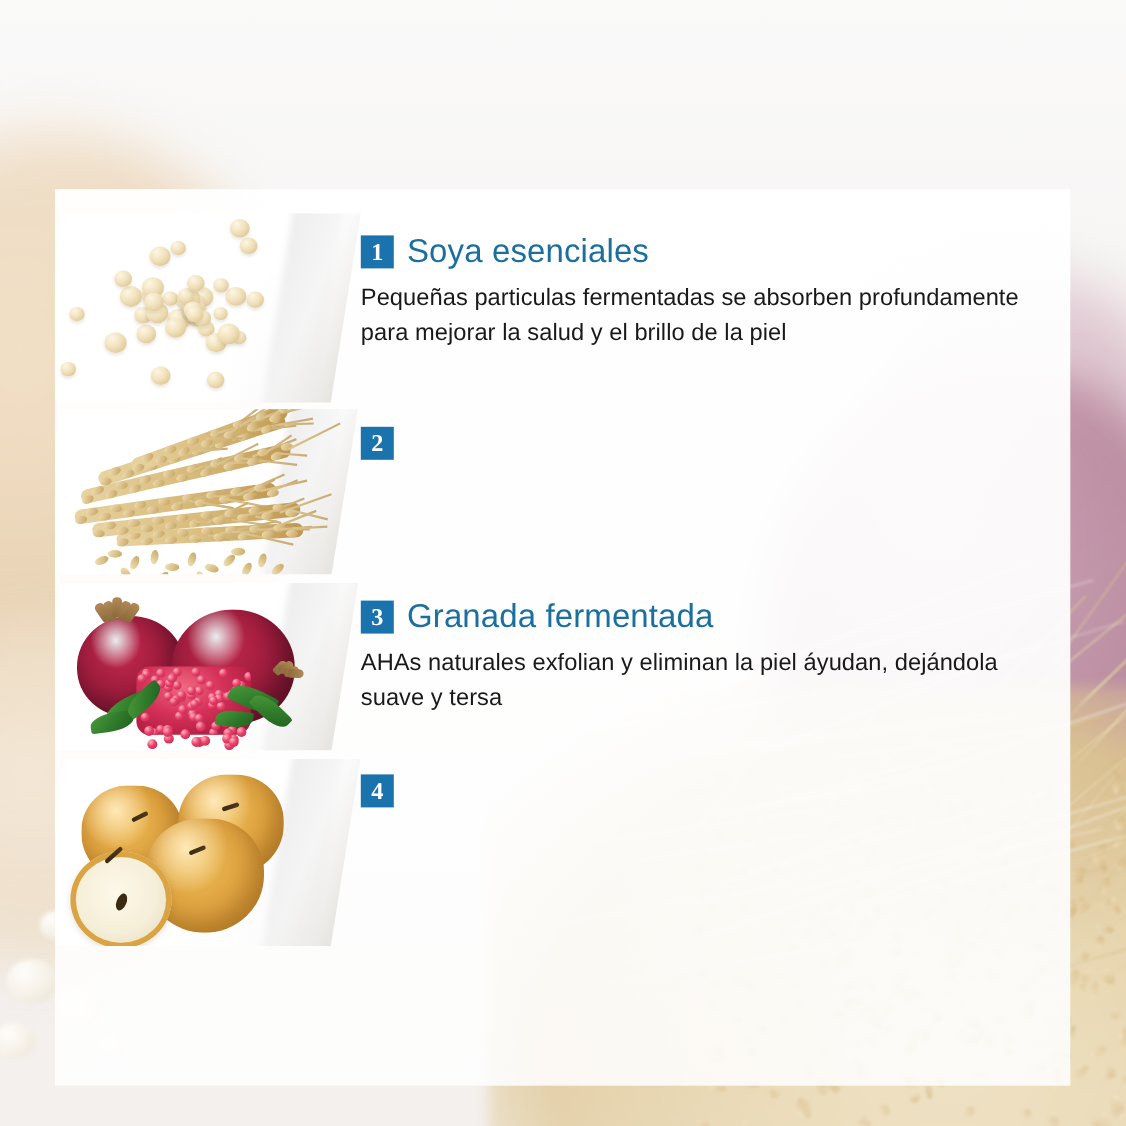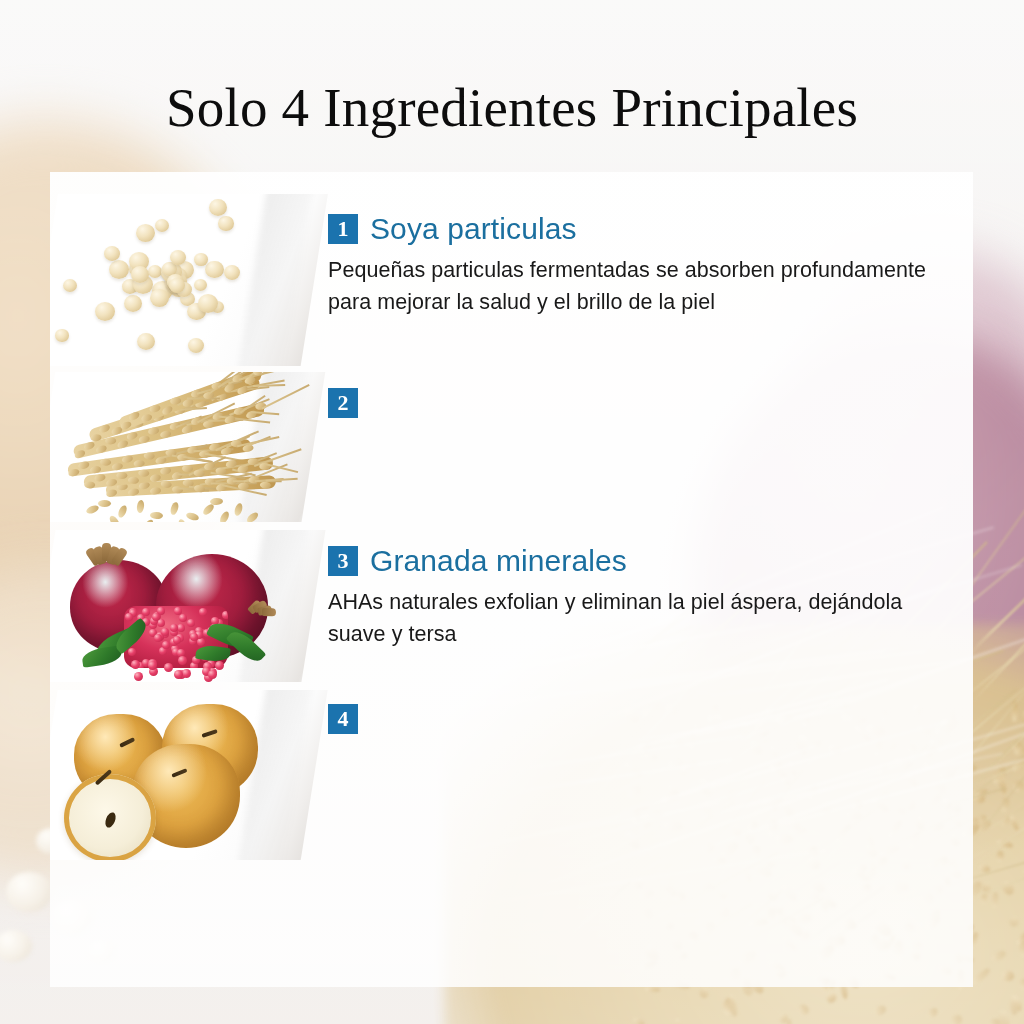--- a/index.html
+++ b/index.html
@@ -584,21 +584,20 @@
     <div id="bg-soy">
         <div class="soy" style="left: 6px; top: 872px; width: 46px; height: 40px;"></div>
         <div class="soy" style="left: 52px; top: 900px; width: 40px; height: 34px;"></div>
         <div class="soy" style="left: 36px; top: 828px; width: 30px; height: 26px;"></div>
         <div class="soy" style="left: -6px; top: 930px; width: 38px; height: 32px;"></div>
         <div class="soy" style="left: 88px; top: 940px; width: 26px; height: 22px;"></div>
       </div>
     <div class="bg-haze"></div>
   </div>
 
-  <div class="title">Solo 4 Ingredientes Principales</div>
 
   <div class="card">
 
     <div class="row row-1 r1">
       <div class="photo">
         <div class="wedge"></div>
         <div class="wedge-shadow"></div>
         <div class="art" id="art-soy">
             <div class="bean" style="left: 120.064px; top: 87.1074px; width: 16.7364px; height: 15.7322px;"></div>
             <div class="bean" style="left: 129.81px; top: 97.8392px; width: 14.7587px; height: 13.8732px;"></div>
@@ -642,21 +641,21 @@
             <div class="bean" style="left: 105.032px; top: 25.0321px; width: 13.9358px; height: 13.0997px;"></div>
             <div class="bean" style="left: 86.6498px; top: 138.65px; width: 18.7004px; height: 17.5784px;"></div>
             <div class="bean" style="left: 137.697px; top: 143.697px; width: 16.6053px; height: 15.6089px;"></div>
             <div class="bean" style="left: 168.281px; top: 22.2814px; width: 15.4373px; height: 14.511px;"></div>
             <div class="bean" style="left: 158.939px; top: 4.93867px; width: 18.1227px; height: 17.0353px;"></div>
           </div>
       </div>
       <div class="textcol">
         <div class="head">
           <div class="badge">1</div>
-          <div class="head-title">Soya particulas</div>
+          <div class="head-title">Soya esenciales</div>
         </div>
         <div class="desc">Pequeñas particulas fermentadas se absorben profundamente para mejorar la salud y el brillo de la piel</div>
       </div>
     </div>
 
     <div class="row row-2 r2">
       <div class="photo">
         <div class="wedge"></div>
         <div class="wedge-shadow"></div>
         <div class="art" id="art-barley">
@@ -946,23 +945,23 @@
             <div class="leaf" style="left: 32px; top: 118px; width: 40px; height: 17px; transform: rotate(-8deg);"></div>
             <div class="leaf" style="left: 62px; top: 98px; width: 38px; height: 16px; transform: rotate(-40deg);"></div>
             <div class="leaf" style="left: 158px; top: 96px; width: 44px; height: 19px; transform: rotate(26deg);"></div>
             <div class="leaf" style="left: 176px; top: 108px; width: 40px; height: 17px; transform: rotate(44deg);"></div>
             <div class="leaf" style="left: 146px; top: 116px; width: 34px; height: 15px; transform: rotate(8deg);"></div>
           </div>
       </div>
       <div class="textcol">
         <div class="head">
           <div class="badge">3</div>
-          <div class="head-title">Granada minerales</div>
+          <div class="head-title">Granada fermentada</div>
         </div>
-        <div class="desc">AHAs naturales exfolian y eliminan la piel áspera, dejándola suave y tersa</div>
+        <div class="desc">AHAs naturales exfolian y eliminan la piel áyudan, dejándola suave y tersa</div>
       </div>
     </div>
 
     <div class="row row-4 r4">
       <div class="photo">
         <div class="wedge"></div>
         <div class="wedge-shadow"></div>
         <div class="art" id="art-pear">
             <div class="pear" style="left: 24px; top: 24px; width: 92px; height: 88px;"></div>
             <div class="pear-stem" style="left: 68px; top: 40px; transform: rotate(64deg);"></div>

